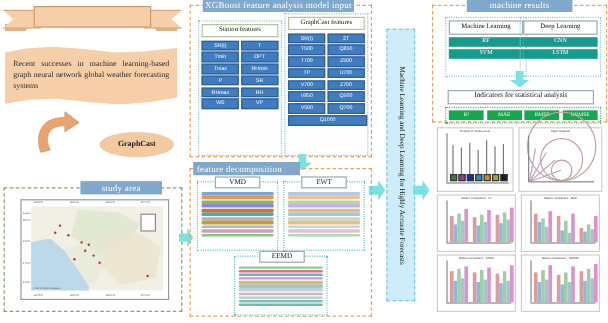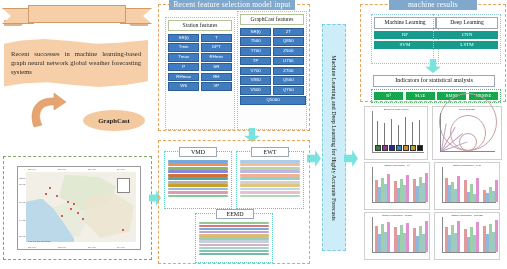--- a/index.html
+++ b/index.html
@@ -176,20 +176,21 @@
     <p>Recent successes in machine learning-based graph neural network global weather forecasting systems</p>
   </div>
 
   <svg class="abs curvarrow" viewBox="0 0 58 38">
     <path d="M8 34 C2 18, 10 4, 28 5 L28 0 L40 9 L28 17 L28 12 C16 11, 10 20, 16 32 Z" fill="#e8a470" stroke="#cf9b69" stroke-width="0.6"></path>
   </svg>
 
   <div class="abs gcast">GraphCast</div>
 
   <div class="abs study-wrap dash-green">
+    <div class="abs study-ttl ttl-band">study area</div>
     <div class="abs mapbox">
       <div class="mapinner">
         <div class="land-g1"></div>
         <div class="land-g2"></div>
         <div class="land-g3"></div>
         <div class="sea"></div>
         <div class="pt" style="left:21%;top:21%"></div>
         <div class="pt" style="left:17%;top:30%"></div>
         <div class="pt" style="left:27%;top:33%"></div>
         <div class="pt" style="left:37%;top:41%"></div>
@@ -214,21 +215,21 @@
       <div class="maplbl" style="left:1px;top:52px">34°0'N</div>
       <div class="maplbl" style="left:1px;top:68px">32°0'N</div>
       <div class="maplbl" style="left:10px;bottom:7px">0   50  100            200 Kilometers</div>
       <div class="maplbl" style="left:1px;top:10px;width:12px">Station</div>
     </div>
   </div>
 
   <div class="barrow right" style="left:149px;top:190px;width:12px;height:16px;"></div>
 
   <div class="abs xgb-wrap dash-orange">
-    <div class="abs xgb-ttl ttl-band">Recent feature selection model input</div>
+    <div class="abs xgb-ttl ttl-band">XGBoost feature analysis model input</div>
 
     <div class="feat-card dot-blue" style="left:6px;top:12px;width:64px;height:107px;padding:2px;">
       <div class="col-hdr">Station features</div>
       <div class="grid2" style="margin-top:2.5px;">
         <div class="chip">SR(t)</div>
         <div class="chip">T</div>
         <div class="chip">Tmin</div>
         <div class="chip">DPT</div>
         <div class="chip">Tmax</div>
         <div class="chip">RHmin</div>
@@ -267,20 +268,21 @@
     <span>Machine Learning and Deep Learning for Highly Accurate Forecasts</span>
   </div>
 
   <div class="barrow right" style="left:307px;top:150px;width:14px;height:17px;"></div>
 
   <div class="barrow right" style="left:344px;top:150px;width:14px;height:17px;"></div>
 
   <div class="barrow down" style="left:244px;top:128px;width:16px;height:14px;"></div>
 
   <div class="abs fd-wrap dash-orange">
+    <div class="abs fd-ttl ttl-band">feature decomposition</div>
 
     <div class="sigbox dot-teal" style="left:5px;top:10px;width:66px;height:56px;">
       <div class="panel-hdr" style="position:absolute;left:14px;top:-5px;width:36px;">VMD</div>
       <div class="lines" style="top:8px;">
         <i style="background:#5b9bd5"></i>
           <i style="background:#ed7d31"></i>
           <i style="background:#70ad47"></i>
         <i style="background:#7a6fd1"></i>
           <i style="background:#c55a11"></i>
           <i style="background:#2e9b9b"></i>

